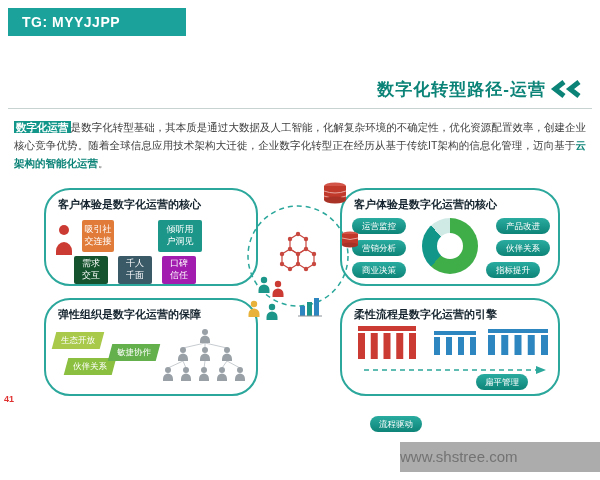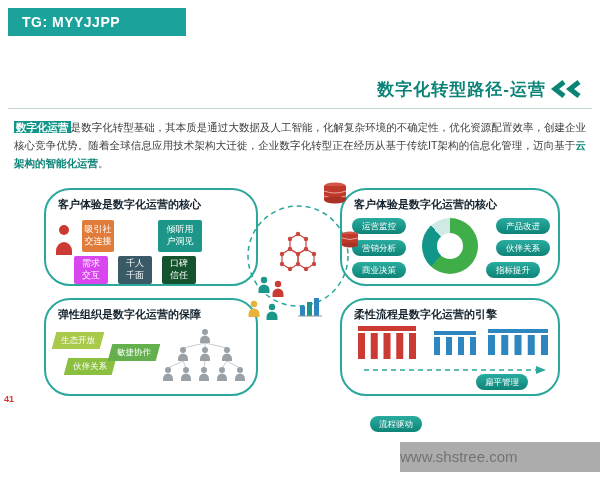--- a/index.html
+++ b/index.html
@@ -36,23 +36,23 @@
   .p-bl { left: 44px;  top: 298px; width: 214px; height: 98px; }
   .p-br { left: 340px; top: 298px; width: 220px; height: 98px; }
 
   .tag {
     position: absolute; color: #fff; font-size: 9px; line-height: 1.3;
     display: flex; align-items: center; justify-content: center; text-align: center;
     border-radius: 2px; white-space: pre-line; padding: 2px;
   }
   .c-orange { background: #e07b39; }
   .c-teal   { background: #1b9688; }
-  .c-red    { background: #d946ef; }
+  .c-red    { background: #14532d; }
   .c-dark   { background: #3a5a68; }
-  .c-green  { background: #14532d; }
+  .c-green  { background: #a21caf; }
   .cust-person { position: absolute; left: 8px; top: 34px; }
   .t-attract { left: 36px;  top: 30px; width: 32px; height: 32px; }
   .t-listen  { left: 88px;  top: 30px; width: 44px; height: 32px; margin-left: 24px; }
   .t-demand  { left: 28px;  top: 66px; width: 34px; height: 28px; }
   .t-person  { left: 72px;  top: 66px; width: 34px; height: 28px; }
   .t-trust   { left: 116px; top: 66px; width: 34px; height: 28px; }
 
   .pill {
     position: absolute; width: 54px; height: 16px; border-radius: 8px;
     background: linear-gradient(180deg, #2aaca0, #0e8478); color: #fff;

